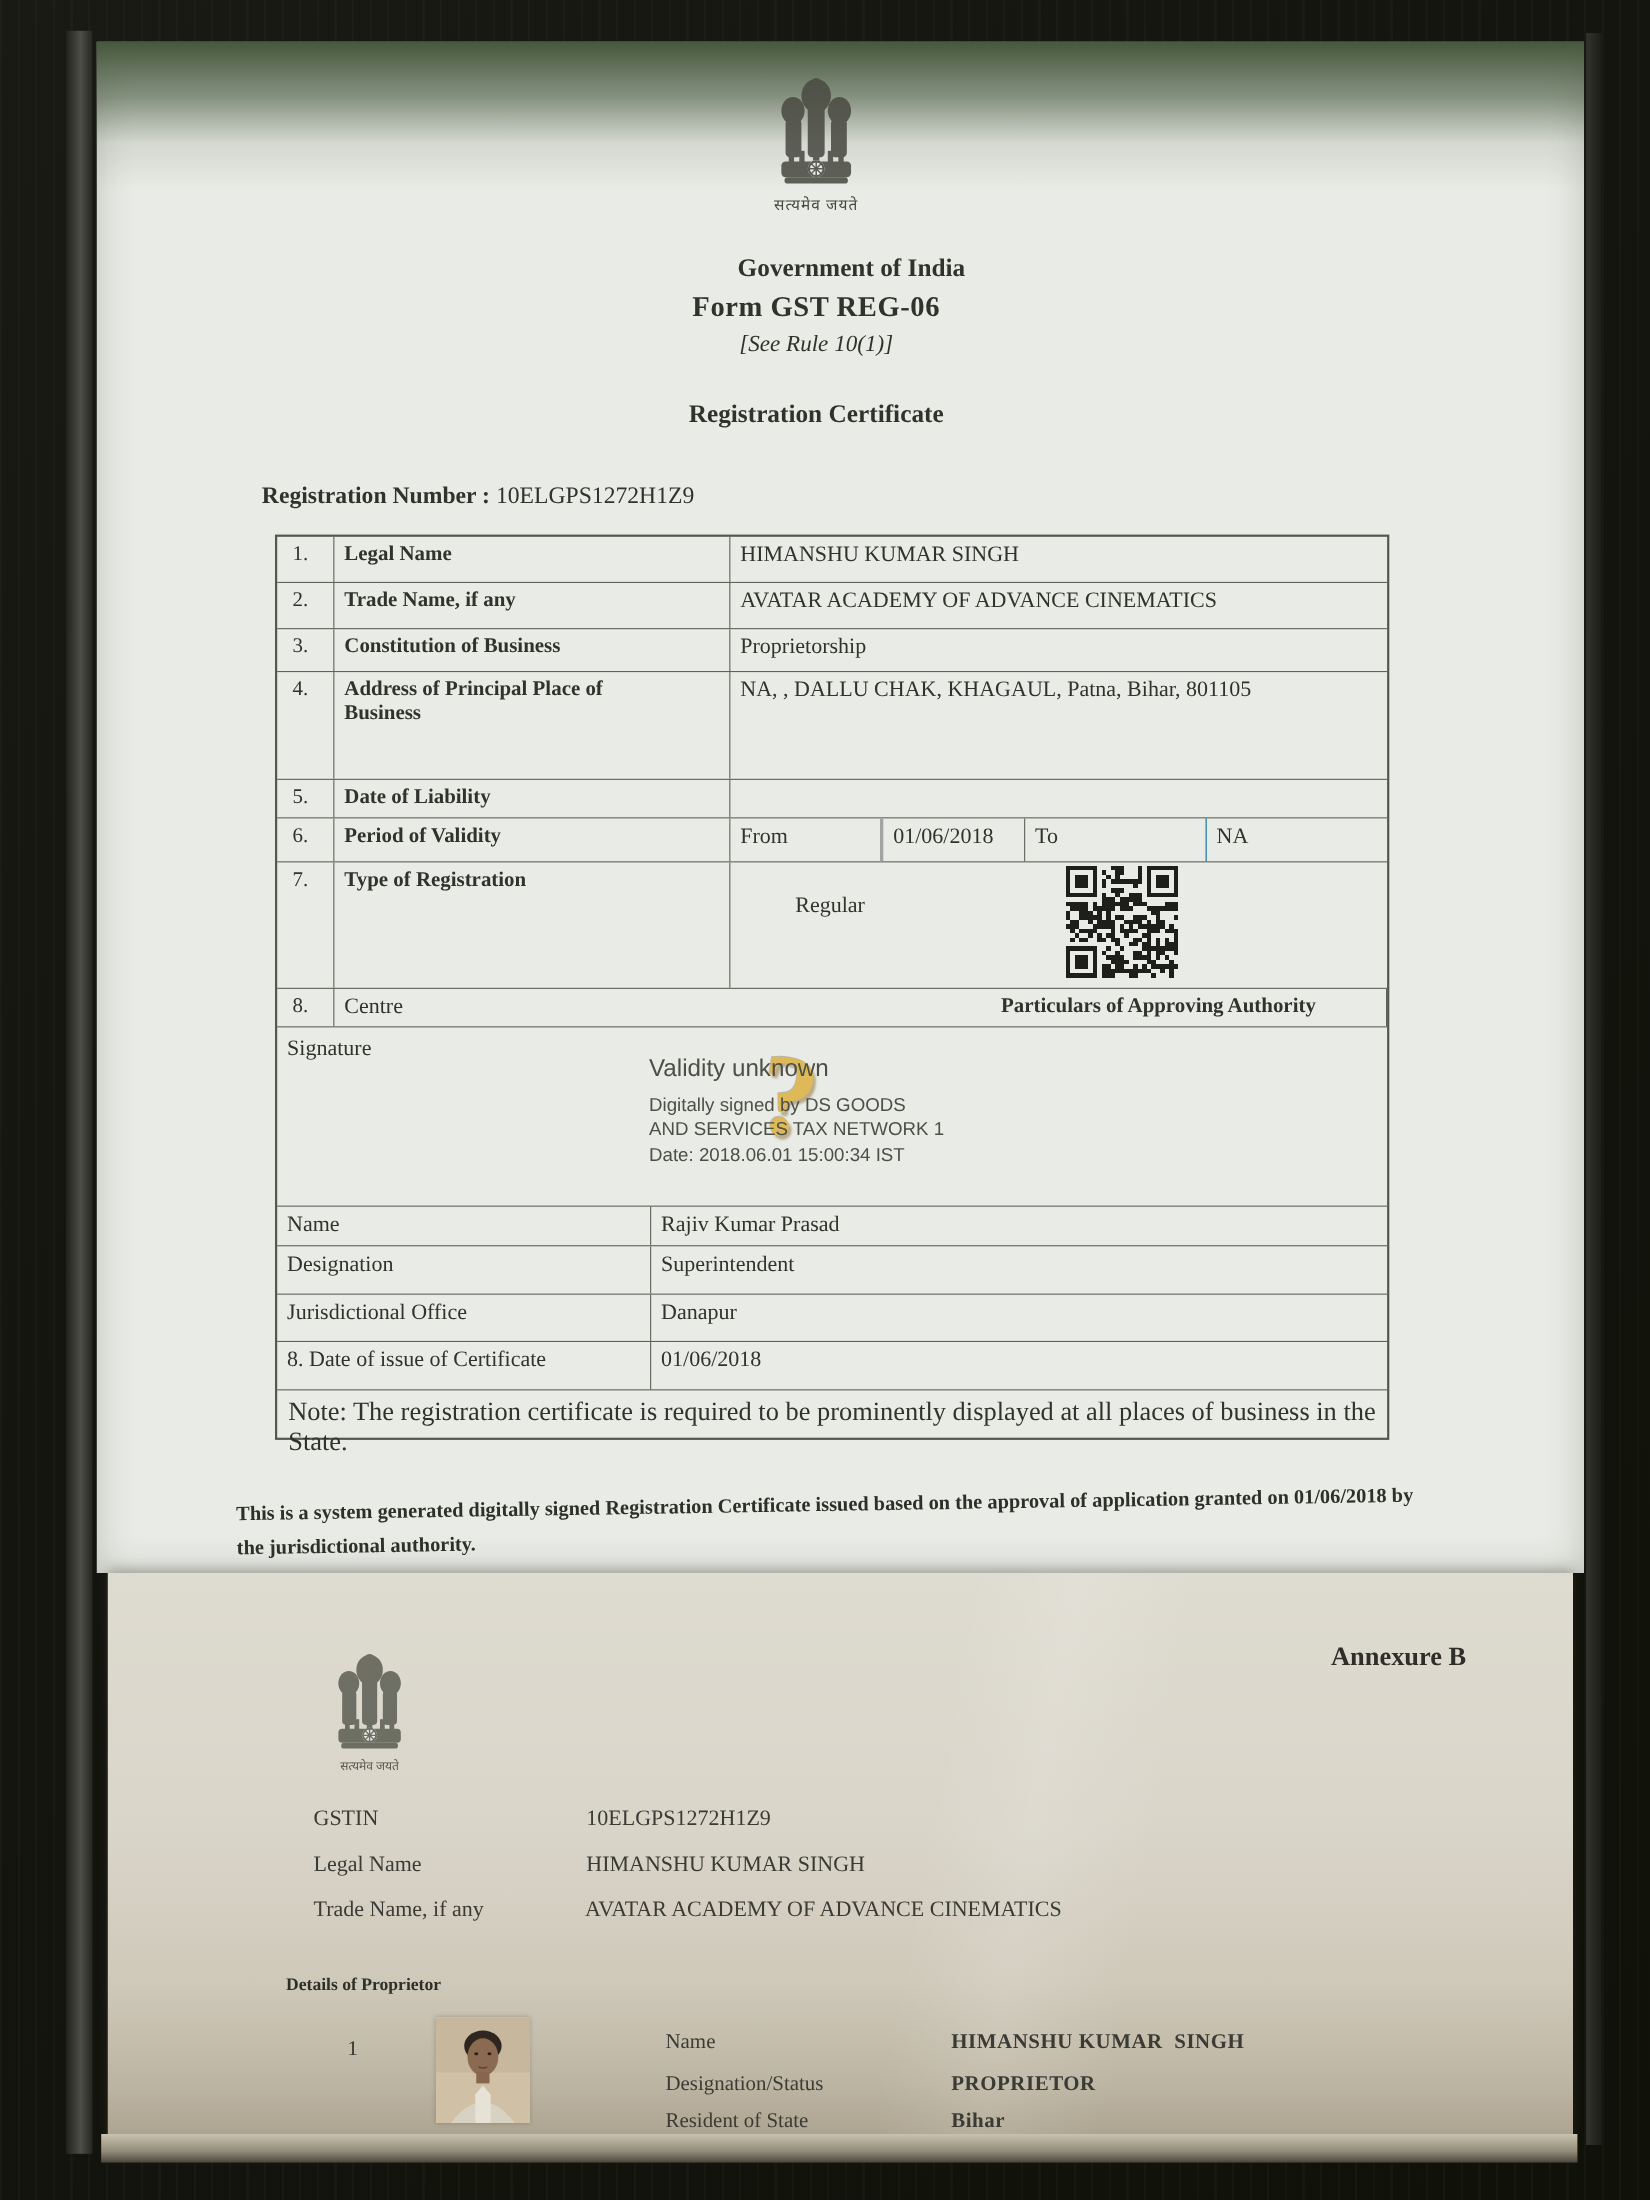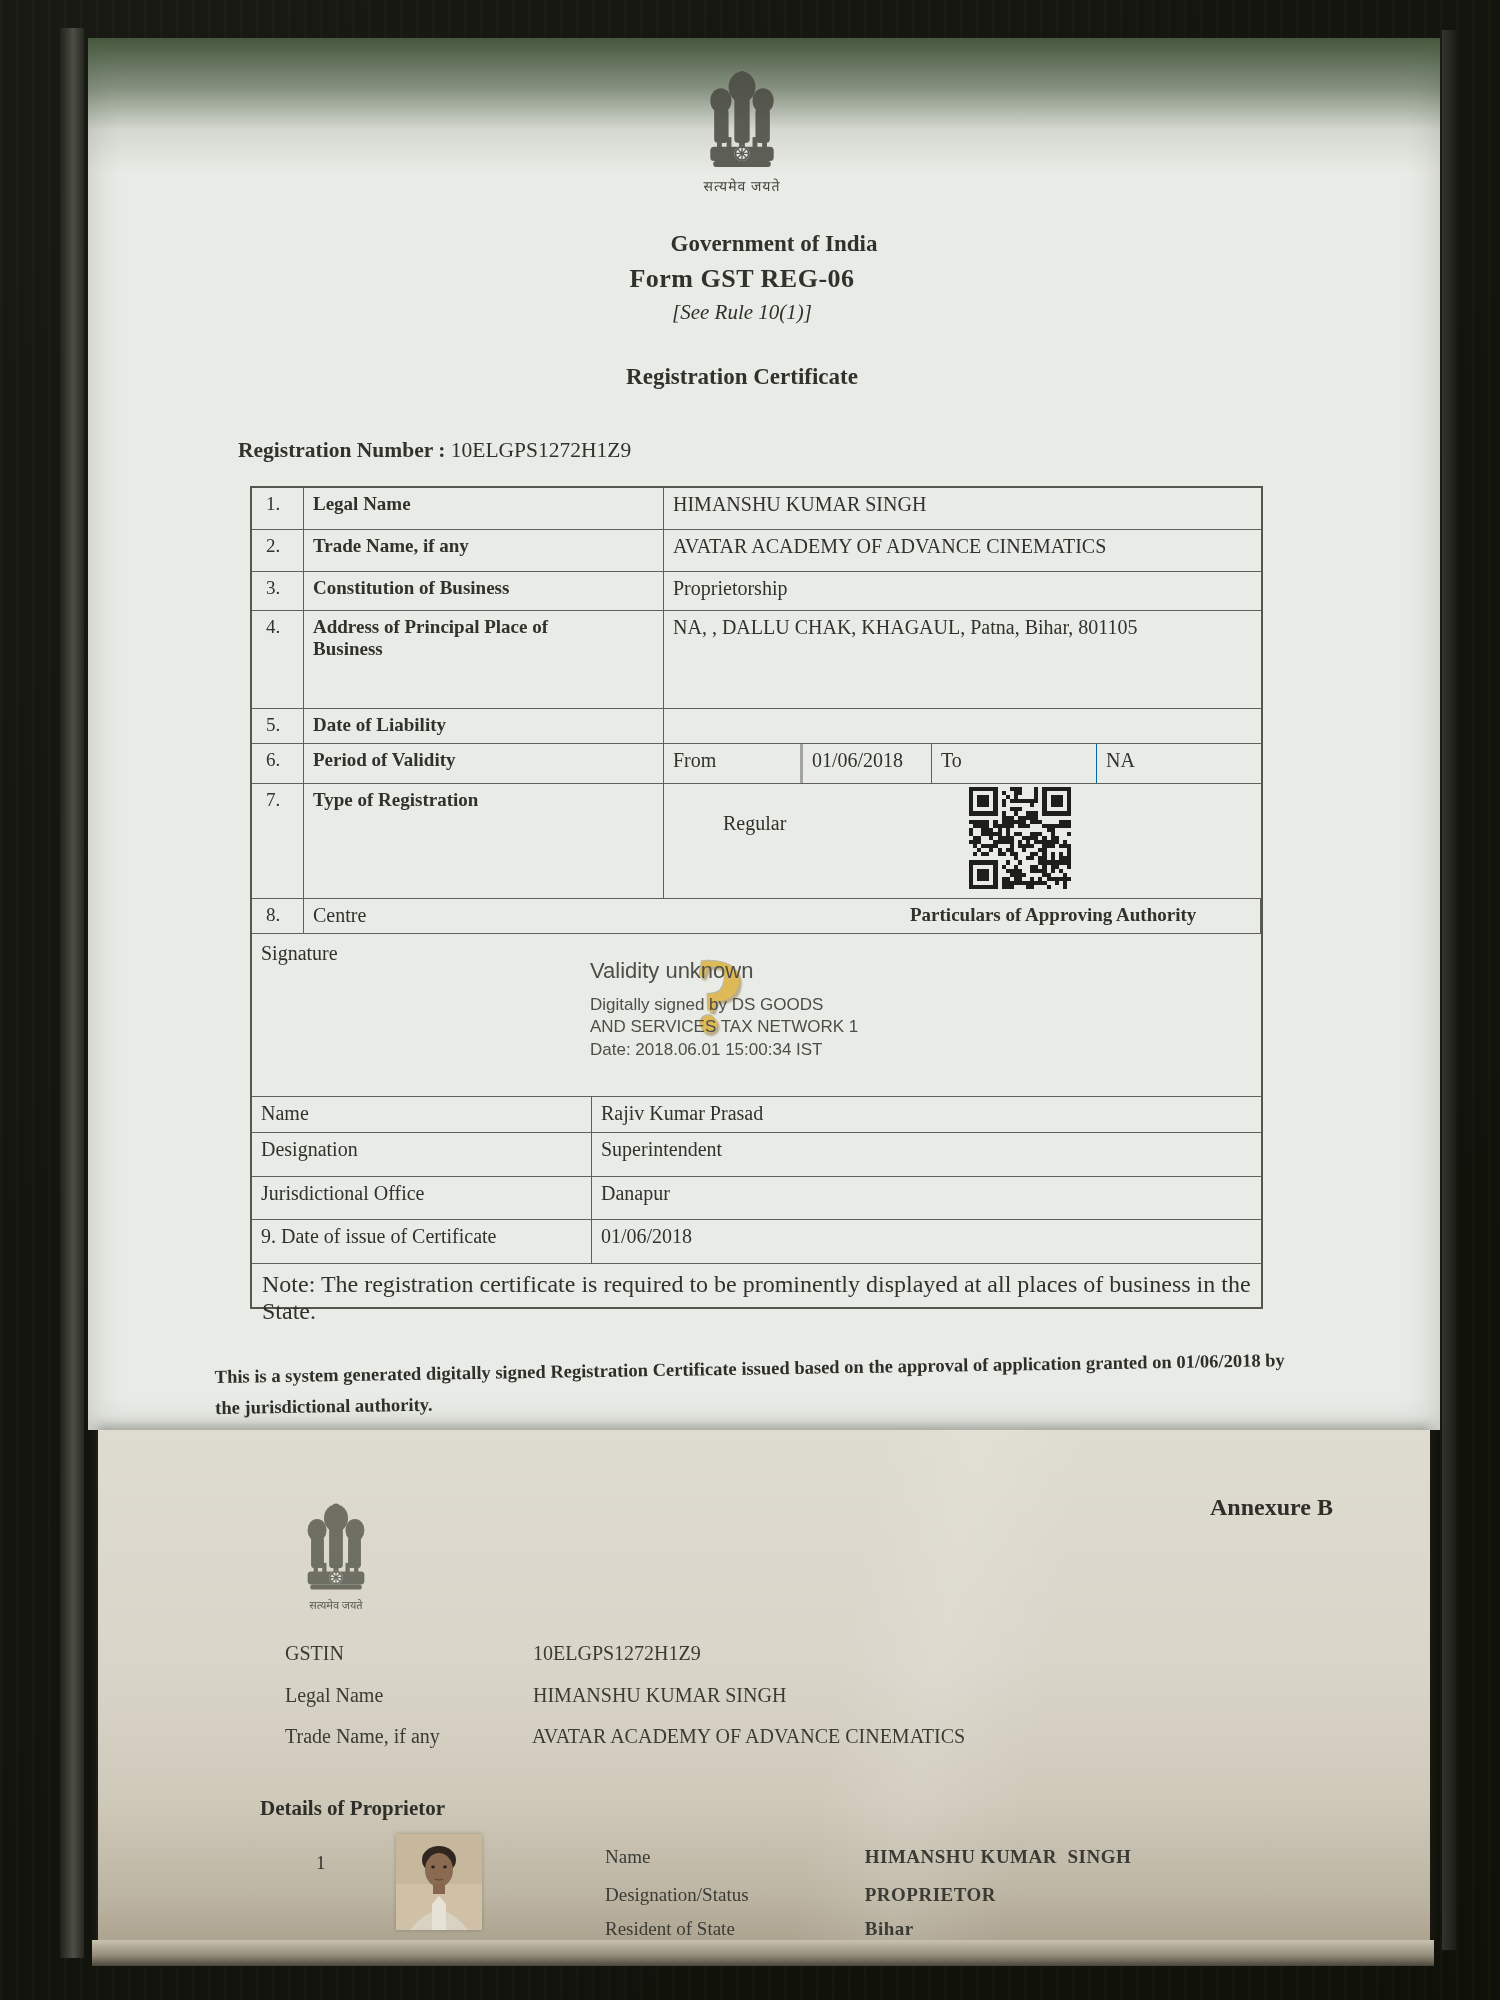--- a/index.html
+++ b/index.html
@@ -67,21 +67,21 @@
   .paper2{position:absolute;left:98px;top:1430px;width:1332px;height:516px;
     background:linear-gradient(180deg,#dedbd0 0%,#d9d5c9 45%,#cfc9ba 72%,#bdb5a3 90%,#aba28e 100%);
     box-shadow:0 -4px 10px rgba(70,70,60,.35);}
   .annexure{position:absolute;left:1112px;top:64px;font-size:24px;font-weight:bold;color:#2e2f29;}
   .emblem2{position:absolute;left:190px;top:64px;width:96px;display:flex;flex-direction:column;align-items:center;color:#5c5d52;}
   .emblem2 svg{filter:blur(.5px);opacity:.85;}
   .motto2{font-size:11px;margin-top:3px;color:#55564c;}
   .ax-row{position:absolute;left:187px;font-size:20px;color:#3a3b34;}
   .ax-row .ax-label{display:inline-block;width:243px;}
   .ax-r0{top:212px}.ax-r1{top:254px}.ax-r2{top:295px}
-  .details-heading{position:absolute;left:162px;top:366px;font-size:21px;font-weight:bold;color:#2e2f29;}
+  .details-heading{position:absolute;left:162px;top:366px;font-size:16px;font-weight:bold;color:#2e2f29;}
   .serial{position:absolute;left:218px;top:422px;font-size:19px;}
   .photo{position:absolute;left:298px;top:404px;width:86px;height:96px;box-shadow:0 0 4px rgba(80,75,60,.4);}
   .prop-row{position:absolute;left:507px;font-size:19px;color:#3a3b34;}
   .prop-row .p-label{display:inline-block;width:255px;}
   .prop-row .p-value{font-weight:bold;letter-spacing:.5px;white-space:pre-wrap;}
   .pr0{top:416px}.pr1{top:454px}.pr2{top:488px}
   .wrinkle{position:absolute;left:0;top:0;width:100%;height:100%;pointer-events:none;
     background:linear-gradient(100deg,transparent 55%,rgba(255,255,255,.12) 62%,transparent 70%);}
   .bottom-glare{position:absolute;left:92px;top:1940px;width:1342px;height:26px;
     background:linear-gradient(180deg,#c9c2b0 0%,#938c79 60%,#4a463b 100%);}
@@ -458,21 +458,21 @@
       </div>
       <div class="trow rho2">
         <div class="cell c-label2">Designation</div>
         <div class="cell c-value2">Superintendent</div>
       </div>
       <div class="trow rho3">
         <div class="cell c-label2">Jurisdictional Office</div>
         <div class="cell c-value2">Danapur</div>
       </div>
       <div class="trow rho4">
-        <div class="cell c-label2">9. Date of issue of Certificate</div>
+        <div class="cell c-label2">8. Date of issue of Certificate</div>
         <div class="cell c-value2">01/06/2018</div>
       </div>
       <div class="trow rhnote">
         <div class="note-cell">Note: The registration certificate is required to be prominently displayed at all places of business in the State.</div>
       </div>
     </div>
 
     <div class="footer-par">
       <span>This is a system generated digitally signed Registration Certificate issued based on the approval of application granted on 01/06/2018 by</span><br>
       <span>the jurisdictional authority.</span>

